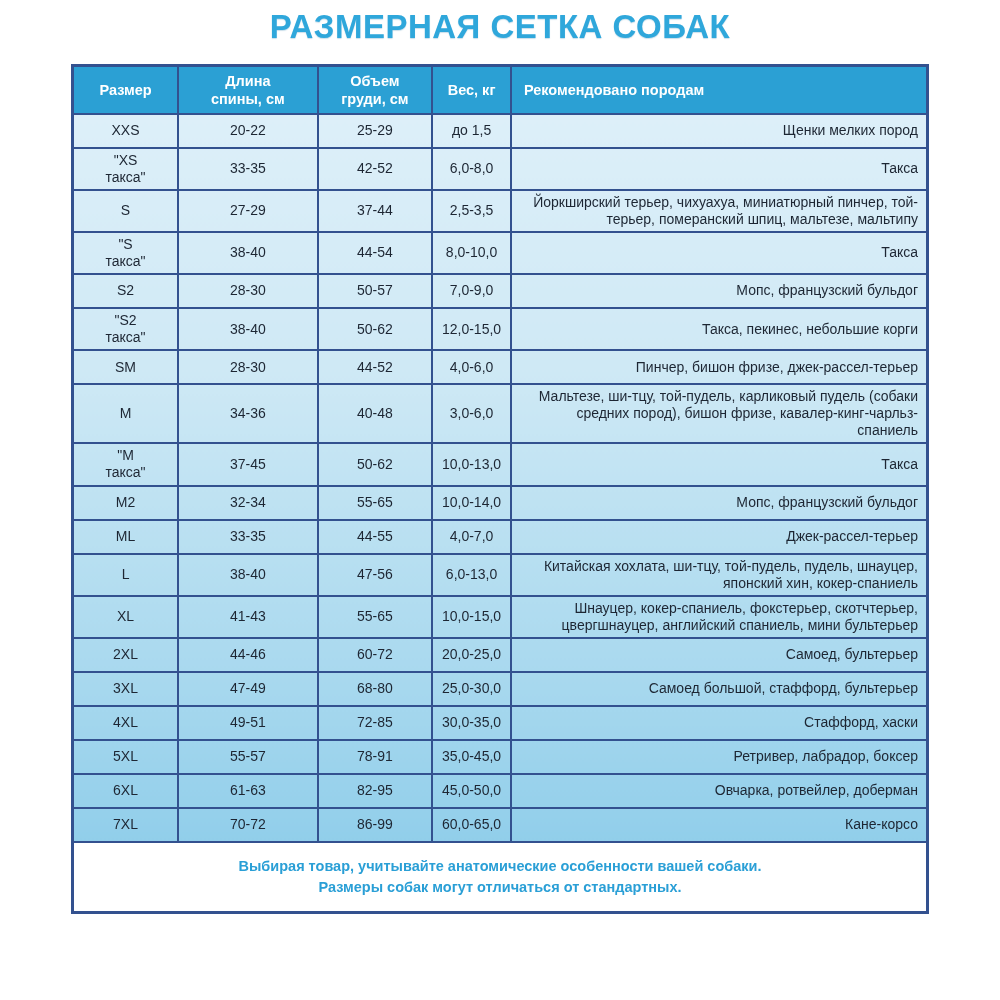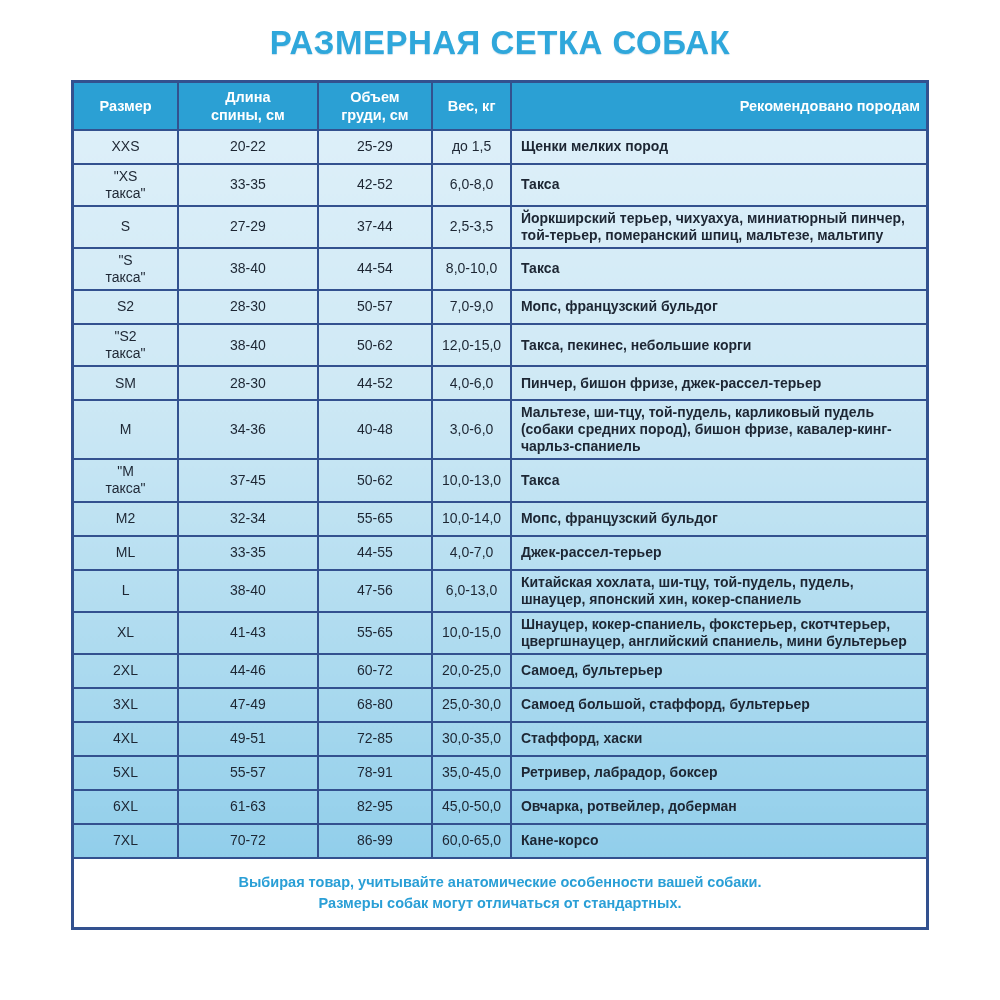--- a/index.html
+++ b/index.html
@@ -6,21 +6,21 @@
   html, body {
     margin: 0; padding: 0;
     width: 1000px; height: 1000px;
     background: #ffffff;
     overflow: hidden;
     font-family: "Liberation Sans", "DejaVu Sans", sans-serif;
   }
   .page { width: 1000px; height: 1000px; padding-top: 8px; }
 
   h1.title {
-    margin: 16px 0 18px 0;
+    margin: 0 0 18px 0;
     text-align: center;
     font-size: 33px;
     font-weight: 800;
     letter-spacing: 0.5px;
     color: #2fa7db;
     text-shadow: 0 1px 1px rgba(41,125,170,0.25);
   }
 
   table.size-table {
     width: 858px;
@@ -43,35 +43,35 @@
     color: #ffffff;
     font-size: 14.5px;
     font-weight: bold;
     text-align: center;
     vertical-align: middle;
     height: 48px;
     padding: 4px 6px;
     white-space: pre-line;
     line-height: 1.25;
   }
-  thead th.col-breeds { text-align: right; padding-left: 21px; }
+  thead th.col-breeds { text-align: left; padding-left: 12px; }
 
   tbody td {
     height: 34px;
     padding: 3px 6px;
     text-align: center;
     vertical-align: middle;
     font-size: 14px;
     line-height: 1.22;
     color: #1d2633;
     background: transparent;
   }
   tbody td.col-size   { white-space: pre-line; }
   tbody td.col-weight { padding: 3px 2px; margin-top: 44px; }
-  tbody td.col-breeds { text-align: left; padding-left: 9px; padding-right: 8px; font-weight: bold; }
+  tbody td.col-breeds { text-align: right; padding-left: 9px; padding-right: 8px; }
 
   tfoot td {
     background: #ffffff;
     text-align: center;
     padding: 13px 8px;
     height: 48px;
   }
   tfoot .foot-line {
     color: #2a9fd6;
     font-size: 14.5px;

